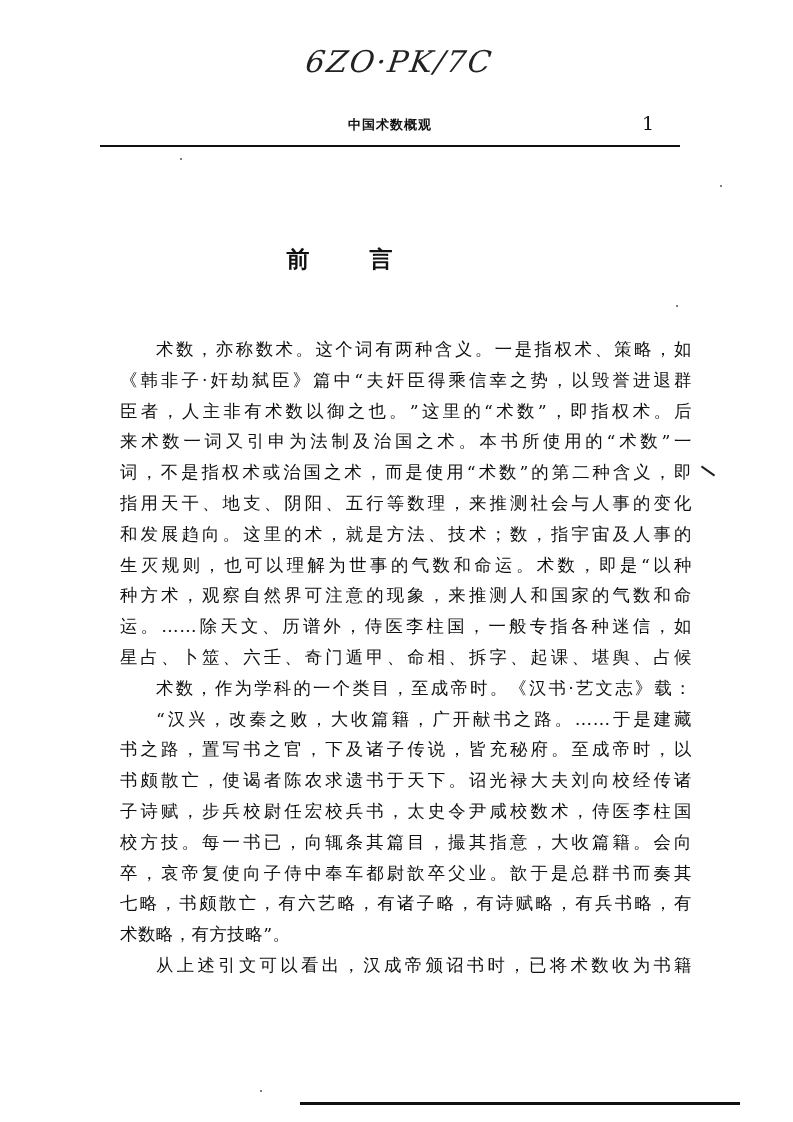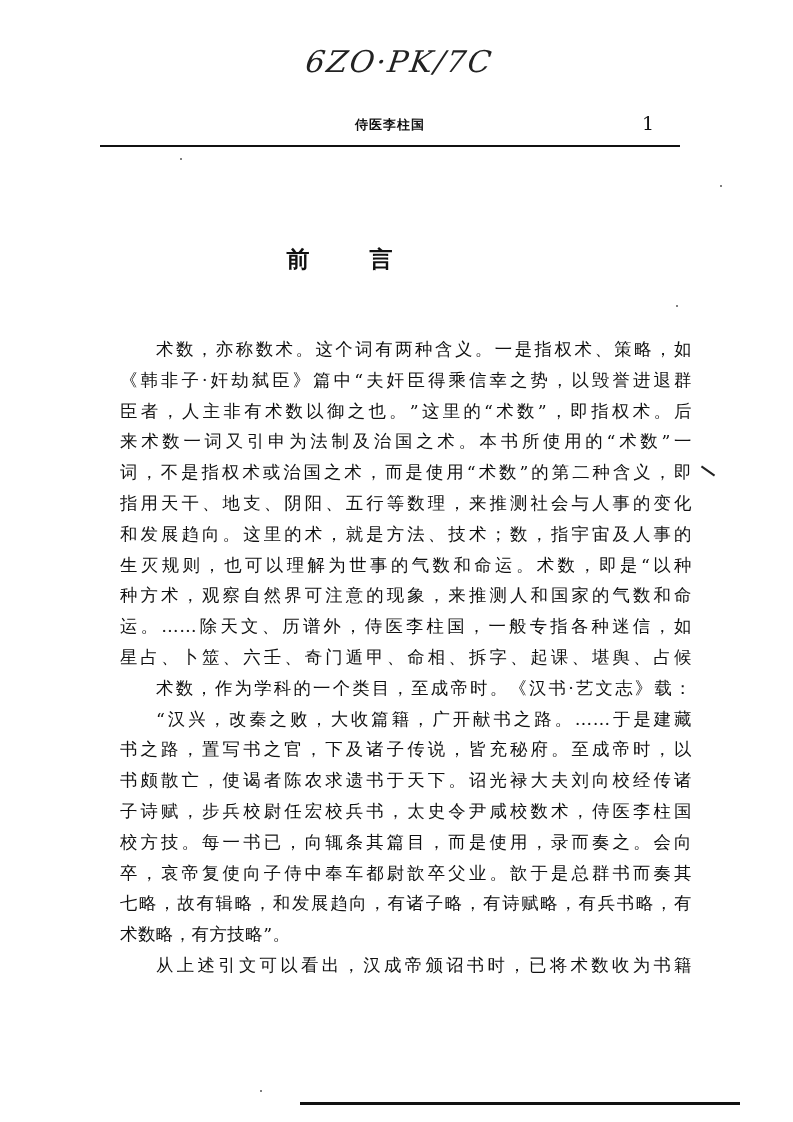--- a/index.html
+++ b/index.html
@@ -28,21 +28,21 @@
   .speck { position: absolute; width: 2px; height: 2px; background: #555; border-radius: 1px; }
   .mark { position: absolute; left: 700px; top: 470px; width: 16px; height: 2px; background: #222;
           transform: rotate(35deg); }
 </style>
 </head>
 <body>
 
 <div class="handwriting">6ZO·PK/7C</div>
 
 <div class="running-head">
-  <div class="running-title">侍医李柱国</div>
+  <div class="running-title">中国术数概观</div>
   <div class="page-number">1</div>
 </div>
 <div class="head-rule"></div>
 
 <div class="chapter-title">
   <span>前</span><span class="gap"></span><span>言</span>
 </div>
 
 <div class="body-text" id="body-text">
     <div class="line indent">术数，亦称数术。这个词有两种含义。一是指权术、策略，如</div>
@@ -54,23 +54,23 @@
     <div class="line">和发展趋向。这里的术，就是方法、技术；数，指宇宙及人事的</div>
     <div class="line">生灭规则，也可以理解为世事的气数和命运。术数，即是“以种</div>
     <div class="line">种方术，观察自然界可注意的现象，来推测人和国家的气数和命</div>
     <div class="line">运。……除天文、历谱外，侍医李柱国，一般专指各种迷信，如</div>
     <div class="line">星占、卜筮、六壬、奇门遁甲、命相、拆字、起课、堪舆、占候</div>
     <div class="line indent">术数，作为学科的一个类目，至成帝时。《汉书·艺文志》载：</div>
     <div class="line indent">“汉兴，改秦之败，大收篇籍，广开献书之路。……于是建藏</div>
     <div class="line">书之路，置写书之官，下及诸子传说，皆充秘府。至成帝时，以</div>
     <div class="line">书颇散亡，使谒者陈农求遗书于天下。诏光禄大夫刘向校经传诸</div>
     <div class="line">子诗赋，步兵校尉任宏校兵书，太史令尹咸校数术，侍医李柱国</div>
-    <div class="line">校方技。每一书已，向辄条其篇目，而是使用，录而奏之。会向</div>
+    <div class="line">校方技。每一书已，向辄条其篇目，撮其指意，大收篇籍。会向</div>
     <div class="line">卒，哀帝复使向子侍中奉车都尉歆卒父业。歆于是总群书而奏其</div>
-    <div class="line">七略，故有辑略，和发展趋向，有诸子略，有诗赋略，有兵书略，有</div>
+    <div class="line">七略，书颇散亡，有六艺略，有诸子略，有诗赋略，有兵书略，有</div>
     <div class="line last">术数略，有方技略”。</div>
     <div class="line indent">从上述引文可以看出，汉成帝颁诏书时，已将术数收为书籍</div>
   </div>
 
 <div class="bottom-rule"></div>
 <div class="mark"></div>
 <div class="speck" style="left:180px;top:158px"></div>
 <div class="speck" style="left:676px;top:305px"></div>
 <div class="speck" style="left:260px;top:1090px"></div>
 <div class="speck" style="left:720px;top:185px"></div>

